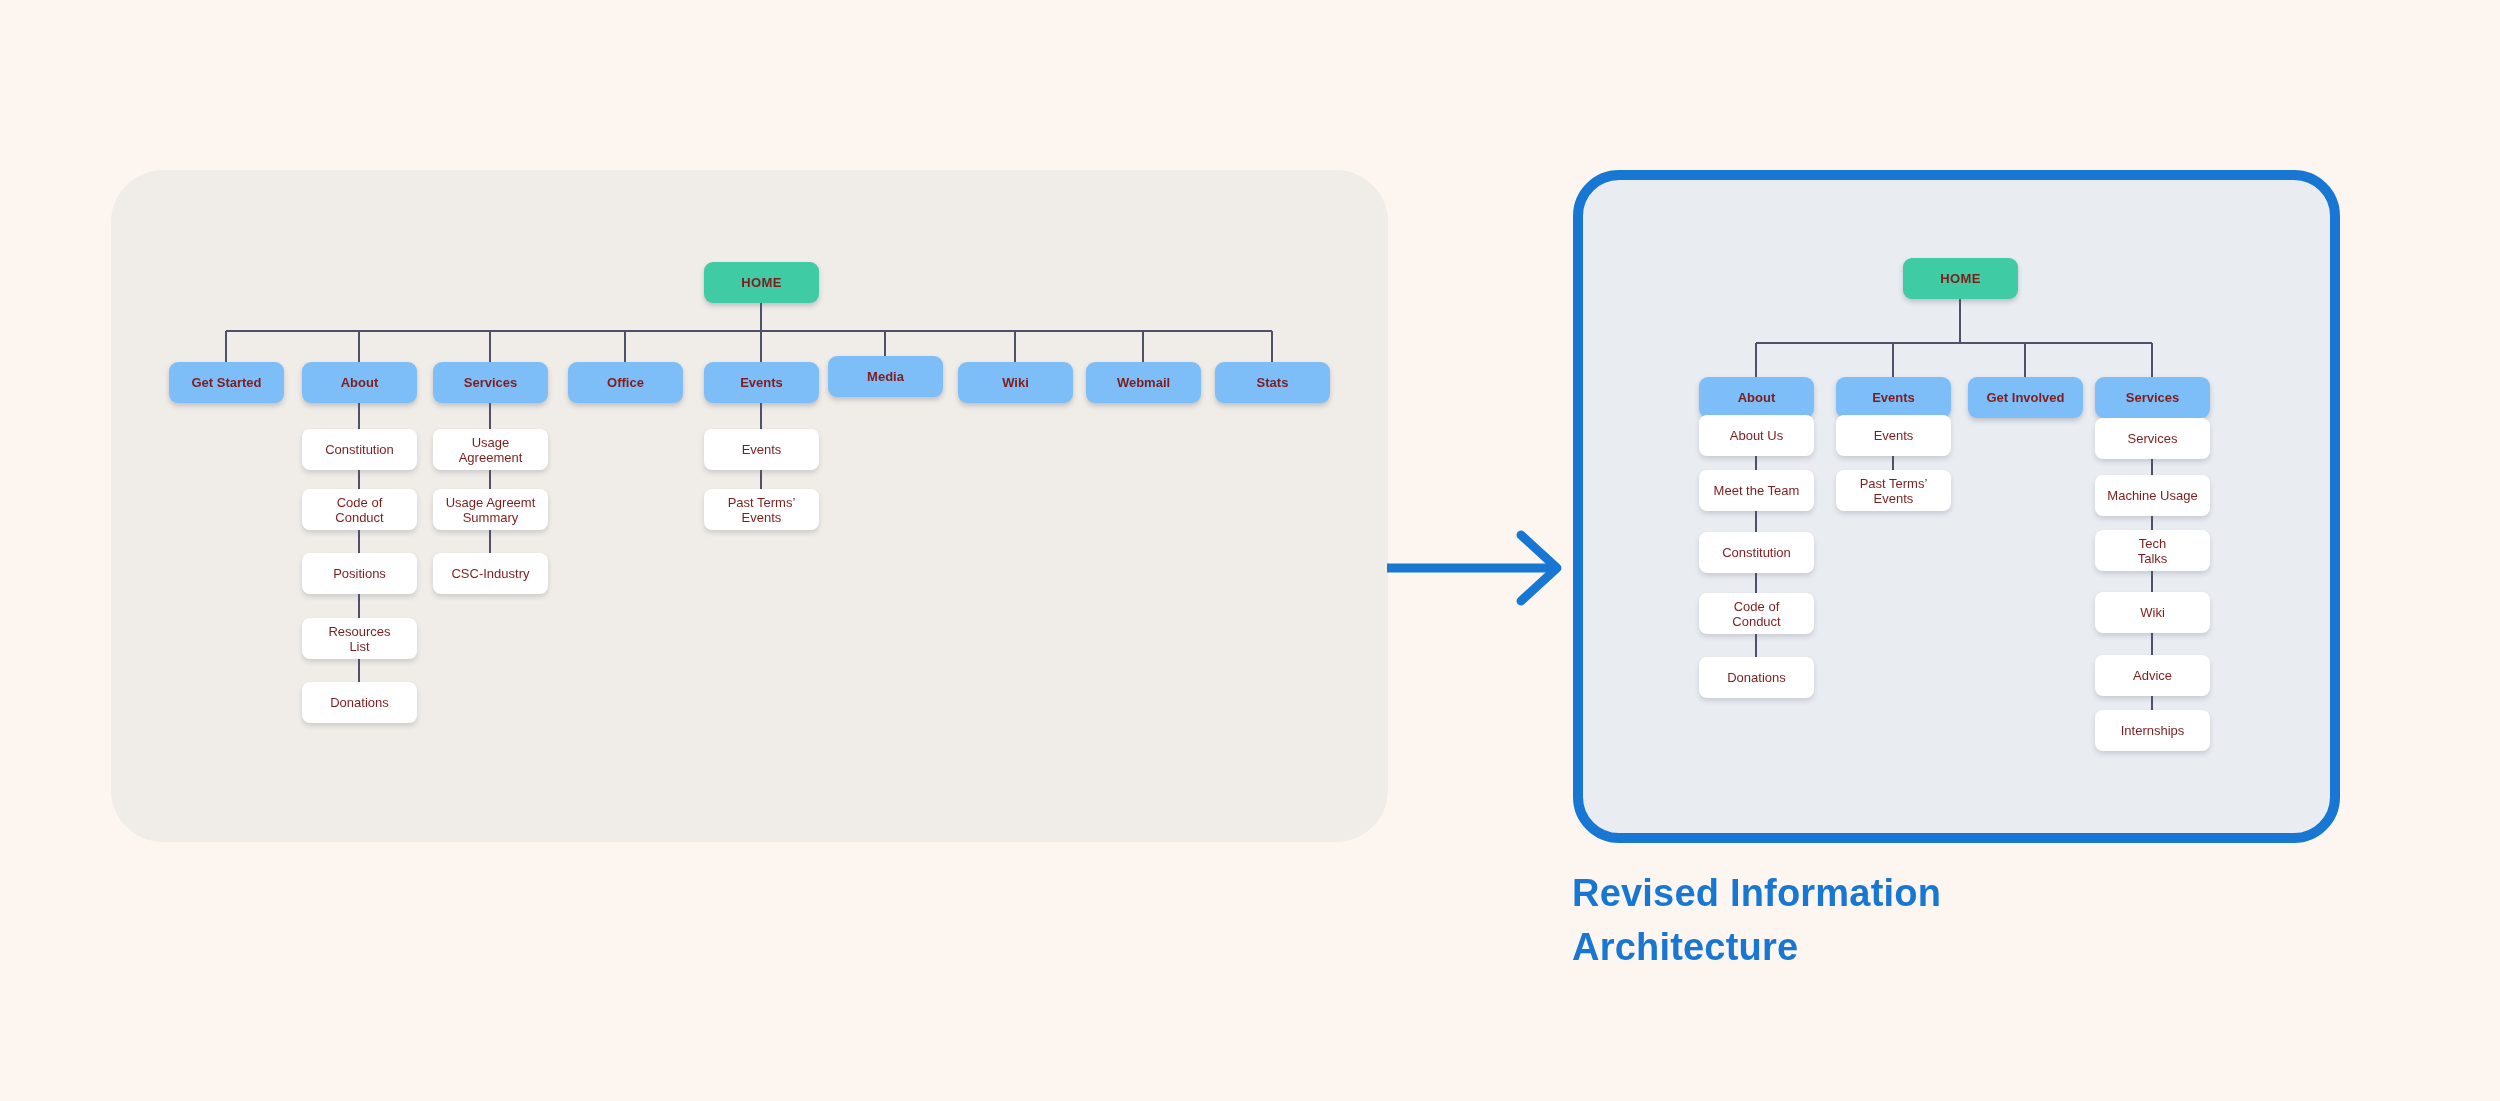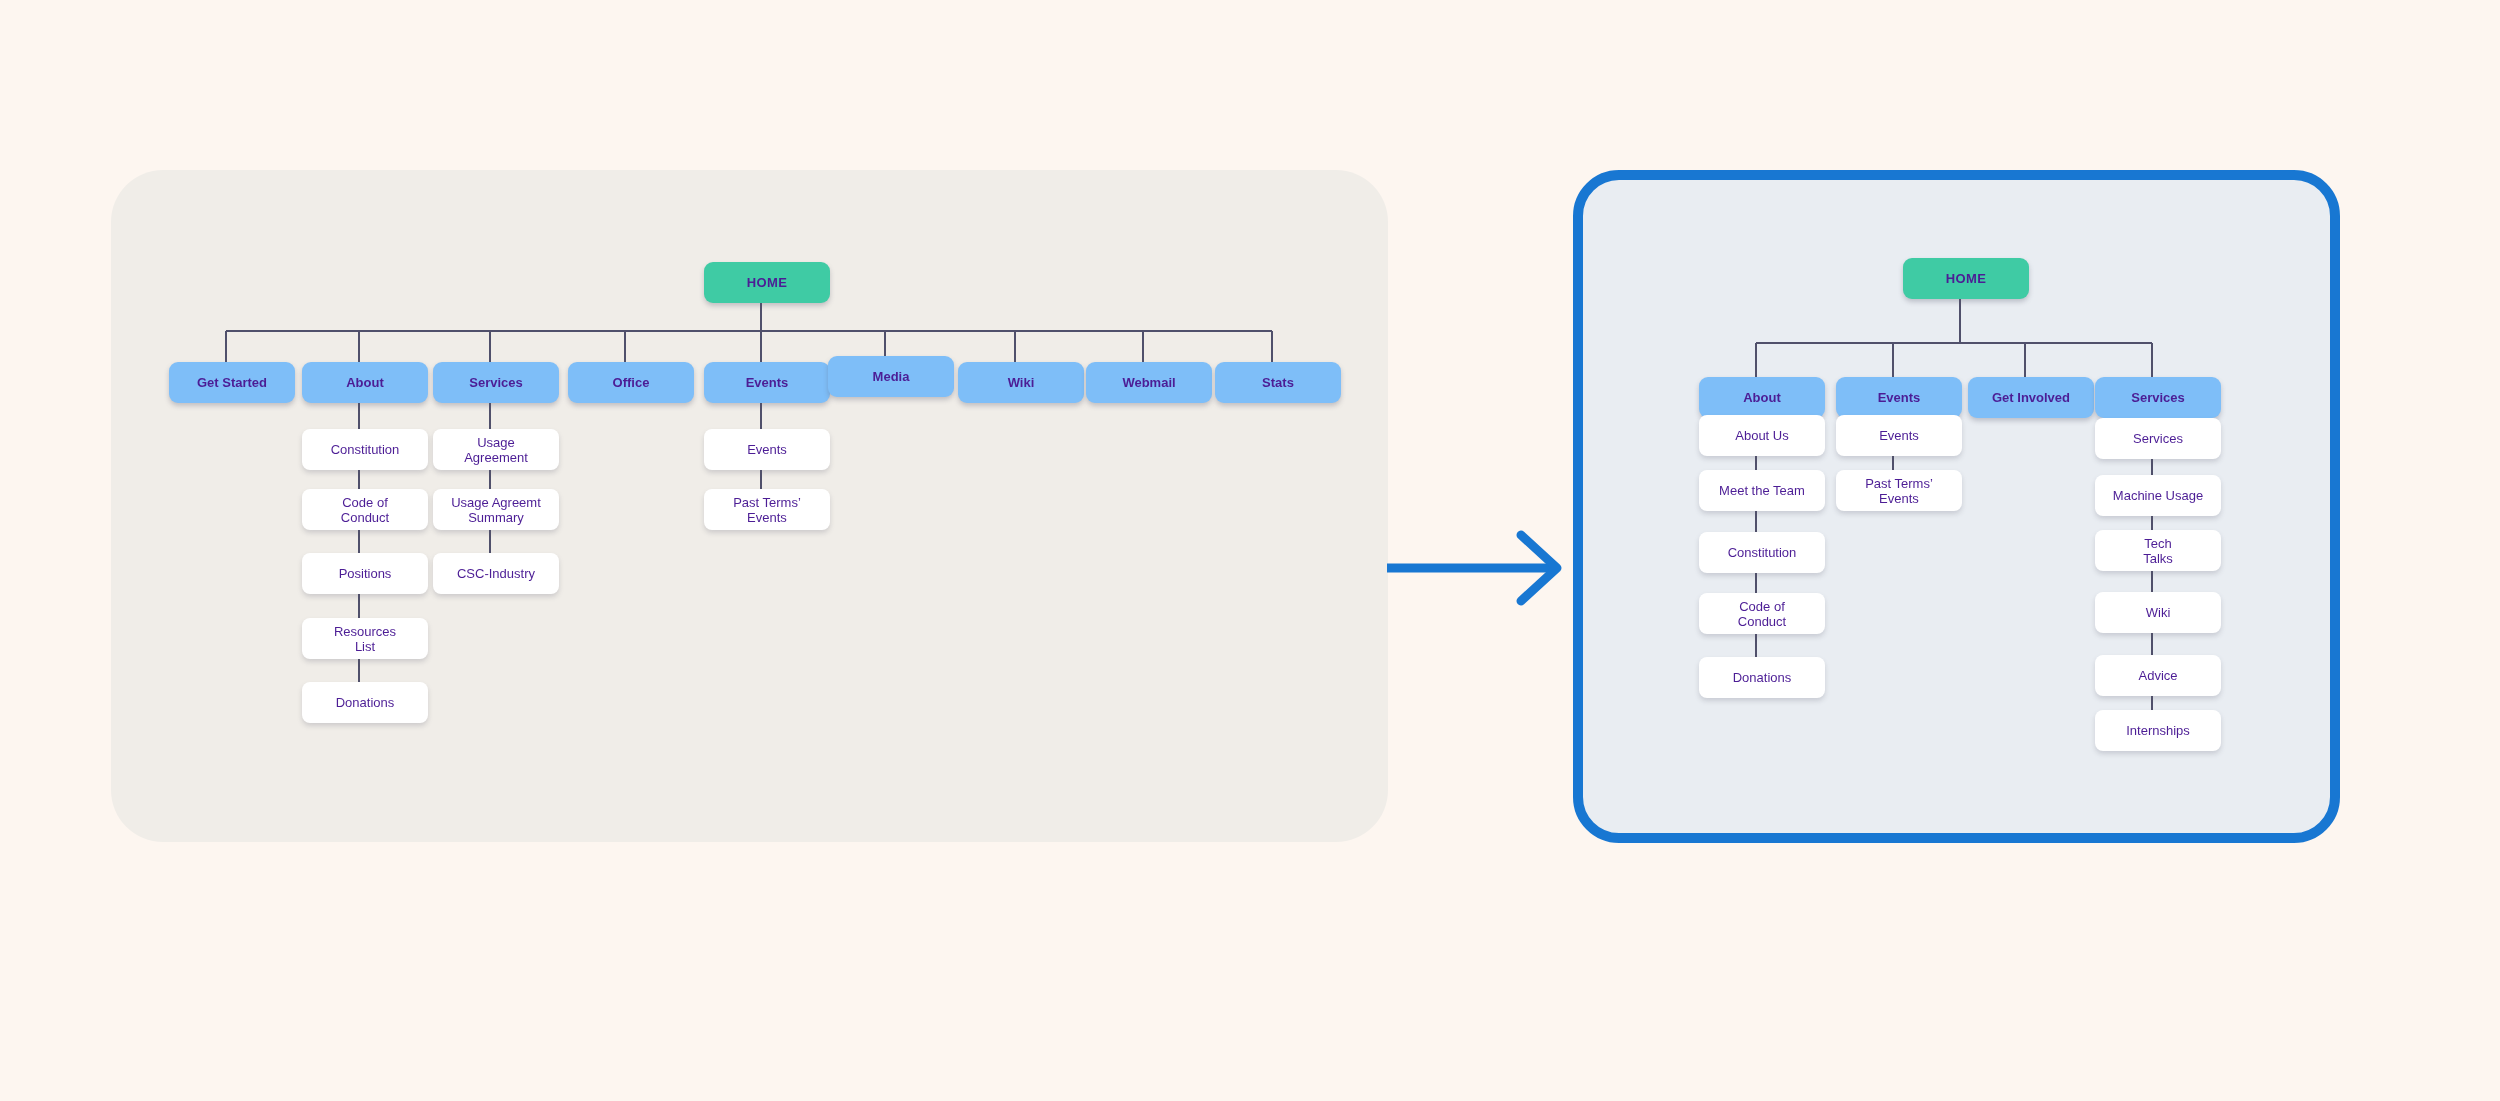--- a/index.html
+++ b/index.html
@@ -11,23 +11,23 @@
   .panel.old{left:111px;top:170px;width:1277px;height:672px;background:#F0EDE8;border-radius:52px;}
   .panel.revised{left:1573px;top:170px;width:767px;height:673px;background:#E9EDF2;
                  border:10px solid #1877D2;border-radius:46px;box-sizing:border-box;}
 
   
   .vline,.hline{position:absolute;background:#50506B;z-index:1;}
   .vline{width:2px;}
   .hline{height:2px;}
 
   
-  .node{position:absolute;z-index:2;width:126px;min-height:41px;box-sizing:border-box;
+  .node{position:absolute;z-index:2;width:115px;min-height:41px;box-sizing:border-box;
         display:flex;align-items:center;justify-content:center;text-align:center;
-        border-radius:9px;padding:3px 5px;font-size:13px;line-height:15px;color:#4c1d95;
+        border-radius:9px;padding:3px 5px;font-size:13px;line-height:15px;color:#7f1d1d;
         white-space:pre-line;box-shadow:0 3px 5px rgba(90,90,110,0.30);cursor:default;}
   .node.green{background:#3FCBA4;font-weight:600;letter-spacing:0.4px;}
   .node.blue{background:#7EBEF8;font-weight:600;}
   .node.white{background:#FFFFFF;font-weight:400;border-radius:8px;
               box-shadow:0 3px 5px rgba(90,90,110,0.22);}
 
   
   .title{position:absolute;font-size:38px;font-weight:700;line-height:54px;letter-spacing:0.2px;}
   .title.old-t{left:110px;top:866px;width:440px;color:#7D7D81;}
   .title.revised-t{left:1572px;top:866px;width:470px;color:#1877D2;}
@@ -121,14 +121,15 @@
 Talks</div>
   <div class="node white" style="left:2095px;top:592px">Wiki</div>
   <div class="node white" style="left:2095px;top:655px">Advice</div>
   <div class="node white" style="left:2095px;top:710px">Internships</div>
 
   <svg class="arrow" width="200" height="100" viewBox="0 0 200 100">
     <path d="M4 50 H168" stroke="#1877D2" stroke-width="9" fill="none" stroke-linecap="butt"></path>
     <path d="M138 17 L174 50 L138 83" stroke="#1877D2" stroke-width="9" fill="none" stroke-linecap="round" stroke-linejoin="round"></path>
   </svg>
 
+  <div class="title revised-t">Revised Information Architecture</div>
 
 </div>
 
 </body></html>

